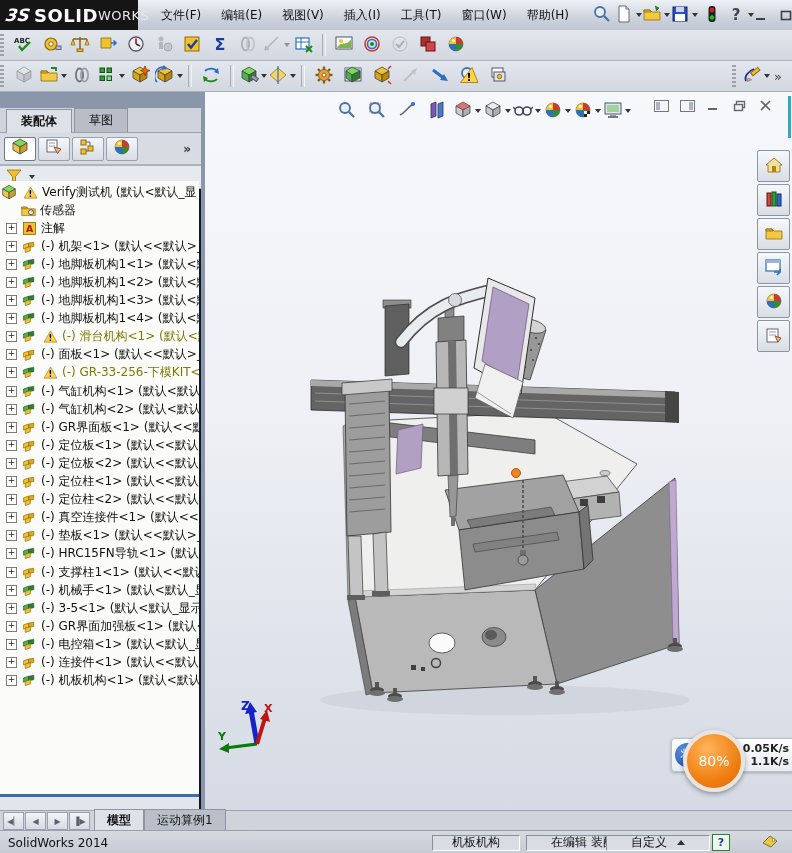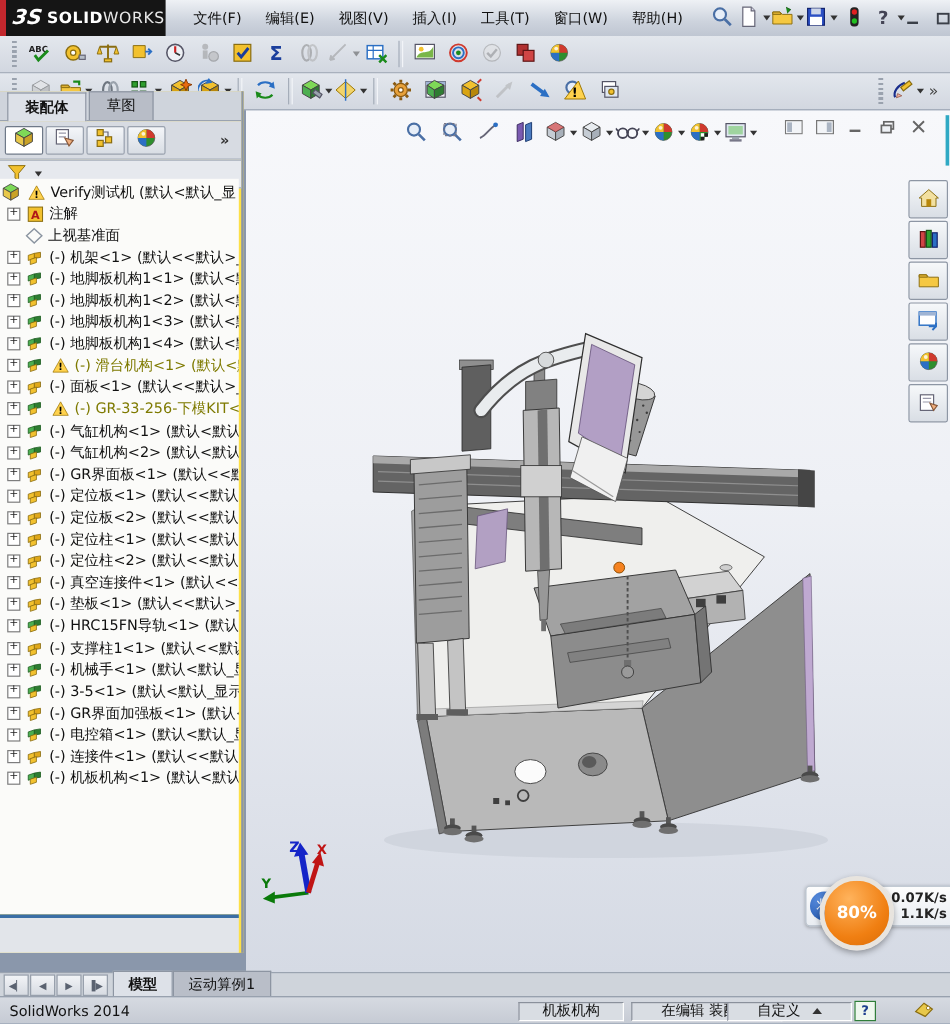--- a/index.html
+++ b/index.html
@@ -6,41 +6,41 @@
   body{width:792px;height:853px;position:relative;overflow:hidden;
        font-family:"DejaVu Sans",sans-serif;font-size:12px;color:#111;
        background:#8a97ab;}
   
   #titlebar{position:absolute;left:0;top:0;width:792px;height:30px;
     background:linear-gradient(#eef1f5,#cdd3dd 60%,#bfc6d2);border-bottom:1px solid #96a0af;
     display:flex;align-items:center;}
   #logo{width:138px;height:30px;background:#151515;display:flex;align-items:center;flex:0 0 auto;}
   #logo .red{width:5px;height:30px;background:#c2272d}
   #logo .mark{color:#fff;font-style:italic;font-weight:bold;font-size:17px;margin:0 4px 0 6px;transform:skewX(-8deg)}
-  #logo .solid{color:#fff;font-weight:bold;font-size:13px;letter-spacing:.5px}
+  #logo .solid{color:#fff;font-weight:bold;font-size:18px;letter-spacing:.5px}
   #logo .works{color:#e8e8e8;font-weight:normal;font-size:13px;letter-spacing:.5px}
   #menubar{display:flex;align-items:flex-end;gap:2px;margin-left:14px}
   .menu-item{padding:4px 9px;cursor:default;white-space:nowrap}
   #qbar{display:flex;align-items:center;gap:4px;margin-left:14px}
   .qbtn{width:24px;height:22px;display:flex;align-items:center;justify-content:center}
   .dd{width:0;height:0;border-left:3px solid transparent;border-right:3px solid transparent;border-top:4px solid #333;margin-left:2px}
   #winbtns{margin-left:auto;display:flex;gap:10px;margin-right:8px}
   .wbtn{width:16px;height:16px;display:flex;align-items:center;justify-content:center}
   
   .tbar{position:absolute;left:0;width:792px;height:31px;background:linear-gradient(#e3e7ed,#d2d7e0);
-    border-bottom:1px solid #a9b1bd;display:flex;align-items:center;padding-left:10px;box-sizing:border-box}
+    border-bottom:1px solid #a9b1bd;display:flex;align-items:center;box-sizing:border-box}
   #tbar1{top:30px}#tbar2{top:61px}
   .grip{width:4px;height:22px;margin-right:6px;background:repeating-linear-gradient(#9aa2ae 0 2px,transparent 2px 4px)}
   .tbtn{width:26px;height:26px;display:flex;align-items:center;justify-content:center;border:1px solid transparent;border-radius:2px}
   .tbtn.off{filter:grayscale(1);opacity:.45}
   .tsep{width:2px;height:22px;margin:0 4px;border-left:1px solid #a5adb9;border-right:1px solid #f2f4f8}
   #tbar2 .right{margin-left:auto;display:flex;align-items:center;margin-right:6px}
   .moretxt{font-size:13px;color:#444;padding:0 4px}
   
-  #leftpanel{position:absolute;left:0;top:76px;width:203px;height:718px;background:#fde047;
+  #leftpanel{position:absolute;left:0;top:108px;width:203px;height:718px;background:#0f172a;
     border-right:2px solid #8c96a6;box-sizing:border-box}
   #doctabs{height:24px;display:flex;align-items:flex-end;padding-left:6px;gap:2px;border-bottom:1px solid #9aa3b0;background:#cfd4dc}
   .dtab{padding:3px 14px;border:1px solid #8d95a2;border-bottom:none;background:#b8bdc7;font-size:12px}
   .dtab.active{background:#dde1e8;font-weight:bold;position:relative;top:1px}
   #mgrstrip{height:27px;display:flex;align-items:center;gap:2px;padding:2px 4px;background:#d7dbe2;border-bottom:1px solid #aeb5c0}
   .mgrtab{width:30px;height:22px;display:flex;align-items:center;justify-content:center;border:1px solid #9aa2af;background:linear-gradient(#f4f6f9,#d8dde4);border-radius:2px}
   .mgrtab.active{background:#fff;border-color:#6f7988}
   .mgrmore{margin-left:auto;padding-right:6px;color:#333;font-weight:bold}
   #filterrow{height:20px;display:flex;align-items:center;gap:3px;padding:1px 4px;background:#e6e9ee;border:1px solid #aab1bc;border-left:none;border-right:none}
   #tree{position:absolute;top:73px;bottom:32px;left:0;right:2px;background:#fbfbf9;overflow:hidden;padding-top:2px}
@@ -72,21 +72,21 @@
   #dlwidget{position:absolute;left:460px;top:638px;width:128px;height:62px}
   .dl-panel{position:absolute;left:6px;top:8px;width:122px;height:32px;background:linear-gradient(#fdfdfd,#e9edf2);
     border:1px solid #b9c2cc;border-radius:4px;box-shadow:0 1px 3px rgba(0,0,0,.25);display:flex;align-items:center}
   .dl-appicon{width:24px;height:24px;border-radius:50%;background:radial-gradient(circle at 35% 30%,#5a8fe0,#1b4fa8);
     color:#fff;font-size:13px;display:flex;align-items:center;justify-content:center;margin-left:3px;flex:0 0 auto}
   .dl-speeds{margin-left:auto;margin-right:5px;font-size:11px;text-align:right;line-height:13px;color:#222;font-weight:bold}
   .dl-speeds .up{color:#d23b2a;font-weight:bold}
   .dl-speeds .dn{color:#1d9e3a;font-weight:bold}
   .dl-badge{position:absolute;left:18px;top:0;width:54px;height:54px;border-radius:50%;
     background:radial-gradient(circle at 38% 28%,#ffb35c,#f07f12 62%,#d96a05);
-    border:4px solid #e8e4de;box-shadow:0 2px 5px rgba(0,0,0,.35);color:#fff;font-weight:bold;font-size:14px;
+    border:4px solid #e8e4de;box-shadow:0 2px 5px rgba(0,0,0,.35);color:#fff;font-weight:normal;font-size:14px;
     display:flex;align-items:center;justify-content:center}
   
   #bottombar{position:absolute;left:0;top:810px;width:792px;height:20px;background:#cfd4db;border-top:1px solid #9aa3b0;
     display:flex;align-items:flex-end}
   .navgrp{display:flex;gap:1px;margin:0 4px 1px 3px}
   .navbtn{width:19px;height:16px;border:1px solid #98a0ac;background:linear-gradient(#f2f4f7,#d7dbe2);
     display:flex;align-items:center;justify-content:center;font-size:8px;color:#5a6270}
   .btab{padding:2px 12px;border:1px solid #8d95a2;border-bottom:none;background:#b9bec8;font-size:12px}
   .btab.active{background:#dde1e8;font-weight:bold}
   #statusbar{position:absolute;left:0;top:830px;width:792px;height:23px;background:linear-gradient(#d6dae1,#c5cad3);
@@ -500,37 +500,40 @@
         </span>
         <span class="ticon">
           <svg width="15" height="15" viewBox="0 0 20 20">
             <polygon points="10,2.5 18.5,17.5 1.5,17.5" fill="#ffd24d" stroke="#9a7400" stroke-width="0.8"></polygon>
             <text x="10" y="15.5" font-size="11" text-anchor="middle" fill="#000" font-weight="bold">!</text>
           </svg>
         </span>
         <span class="tlabel">Verify测试机  (默认&lt;默认_显</span>
       </div>
       <div class="trow">
+        <span class="plusgap"></span>
+        <span class="ticon">
+          <svg width="17" height="17" viewBox="0 0 20 20">
+            <polygon points="2,6 8,6 10,8 18,8 18,16 2,16" fill="#f5c842" stroke="#8a6d10" stroke-width="0.8"></polygon>
+            <polygon points="2,6 8,6 9,8 2,8" fill="#e0b232" stroke="#8a6d10" stroke-width="0.8"></polygon>
+            <circle cx="13" cy="12" r="3" fill="#fff" stroke="#333"></circle>
+            <line x1="13" y1="12" x2="14.8" y2="10.5" stroke="#c22"></line>
+          </svg>
+        </span>
+        <span class="tlabel">传感器</span>
+      </div>
+      <div class="trow">
         <span class="plus">+</span>
         <span class="ticon">
           <svg width="17" height="17" viewBox="0 0 20 20">
             <rect x="3" y="3" width="14" height="14" fill="#f2c12e" stroke="#8a6d10"></rect>
             <text x="10" y="14.5" font-size="11" text-anchor="middle" fill="#b01818" font-weight="bold">A</text>
           </svg>
         </span>
         <span class="tlabel">注解</span>
-      </div>
-      <div class="trow">
-        <span class="plusgap"></span>
-        <span class="ticon">
-          <svg width="17" height="17" viewBox="0 0 20 20">
-            <polygon points="10,3 17.5,10 10,17 2.5,10" fill="none" stroke="#8a94a0" stroke-width="1.4"></polygon>
-          </svg>
-        </span>
-        <span class="tlabel">上视基准面</span>
       </div>
       <div class="trow">
         <span class="plus">+</span>
         <span class="ticon">
           <svg width="17" height="17" viewBox="0 0 20 20">
             <polygon points="3,8 9,6 9,11 3,13" fill="#f2c12e" stroke="#8a6d10" stroke-width="0.8"></polygon>
             <polygon points="9,6 15,5 15,10 9,11" fill="#e0a81a" stroke="#8a6d10" stroke-width="0.8"></polygon>
             <polygon points="5,12 11,10 11,15 5,17" fill="#f2c12e" stroke="#8a6d10" stroke-width="0.8"></polygon>
           </svg>
         </span>
@@ -1124,21 +1127,21 @@
     <polygon points="50,12 43,21 53,24" fill="#c01414"></polygon>
     <text x="47" y="14" font-size="11" fill="#c01414" font-weight="bold">X</text>
   </svg>
 
   <div id="dlwidget">
     <div class="dl-panel">
       <div class="dl-appicon">
           <span>将</span>
         </div>
       <div class="dl-speeds">
-        <div><span class="up">↑</span> <span>0.07K/s</span></div>
+        <div><span class="up">↑</span> <span>0.05K/s</span></div>
         <div><span class="dn">↓</span> <span>1.1K/s</span></div>
       </div>
     </div>
     <div class="dl-badge">
         <span>80%</span>
       </div>
   </div>
 </div>
 
 <div id="bottombar">

